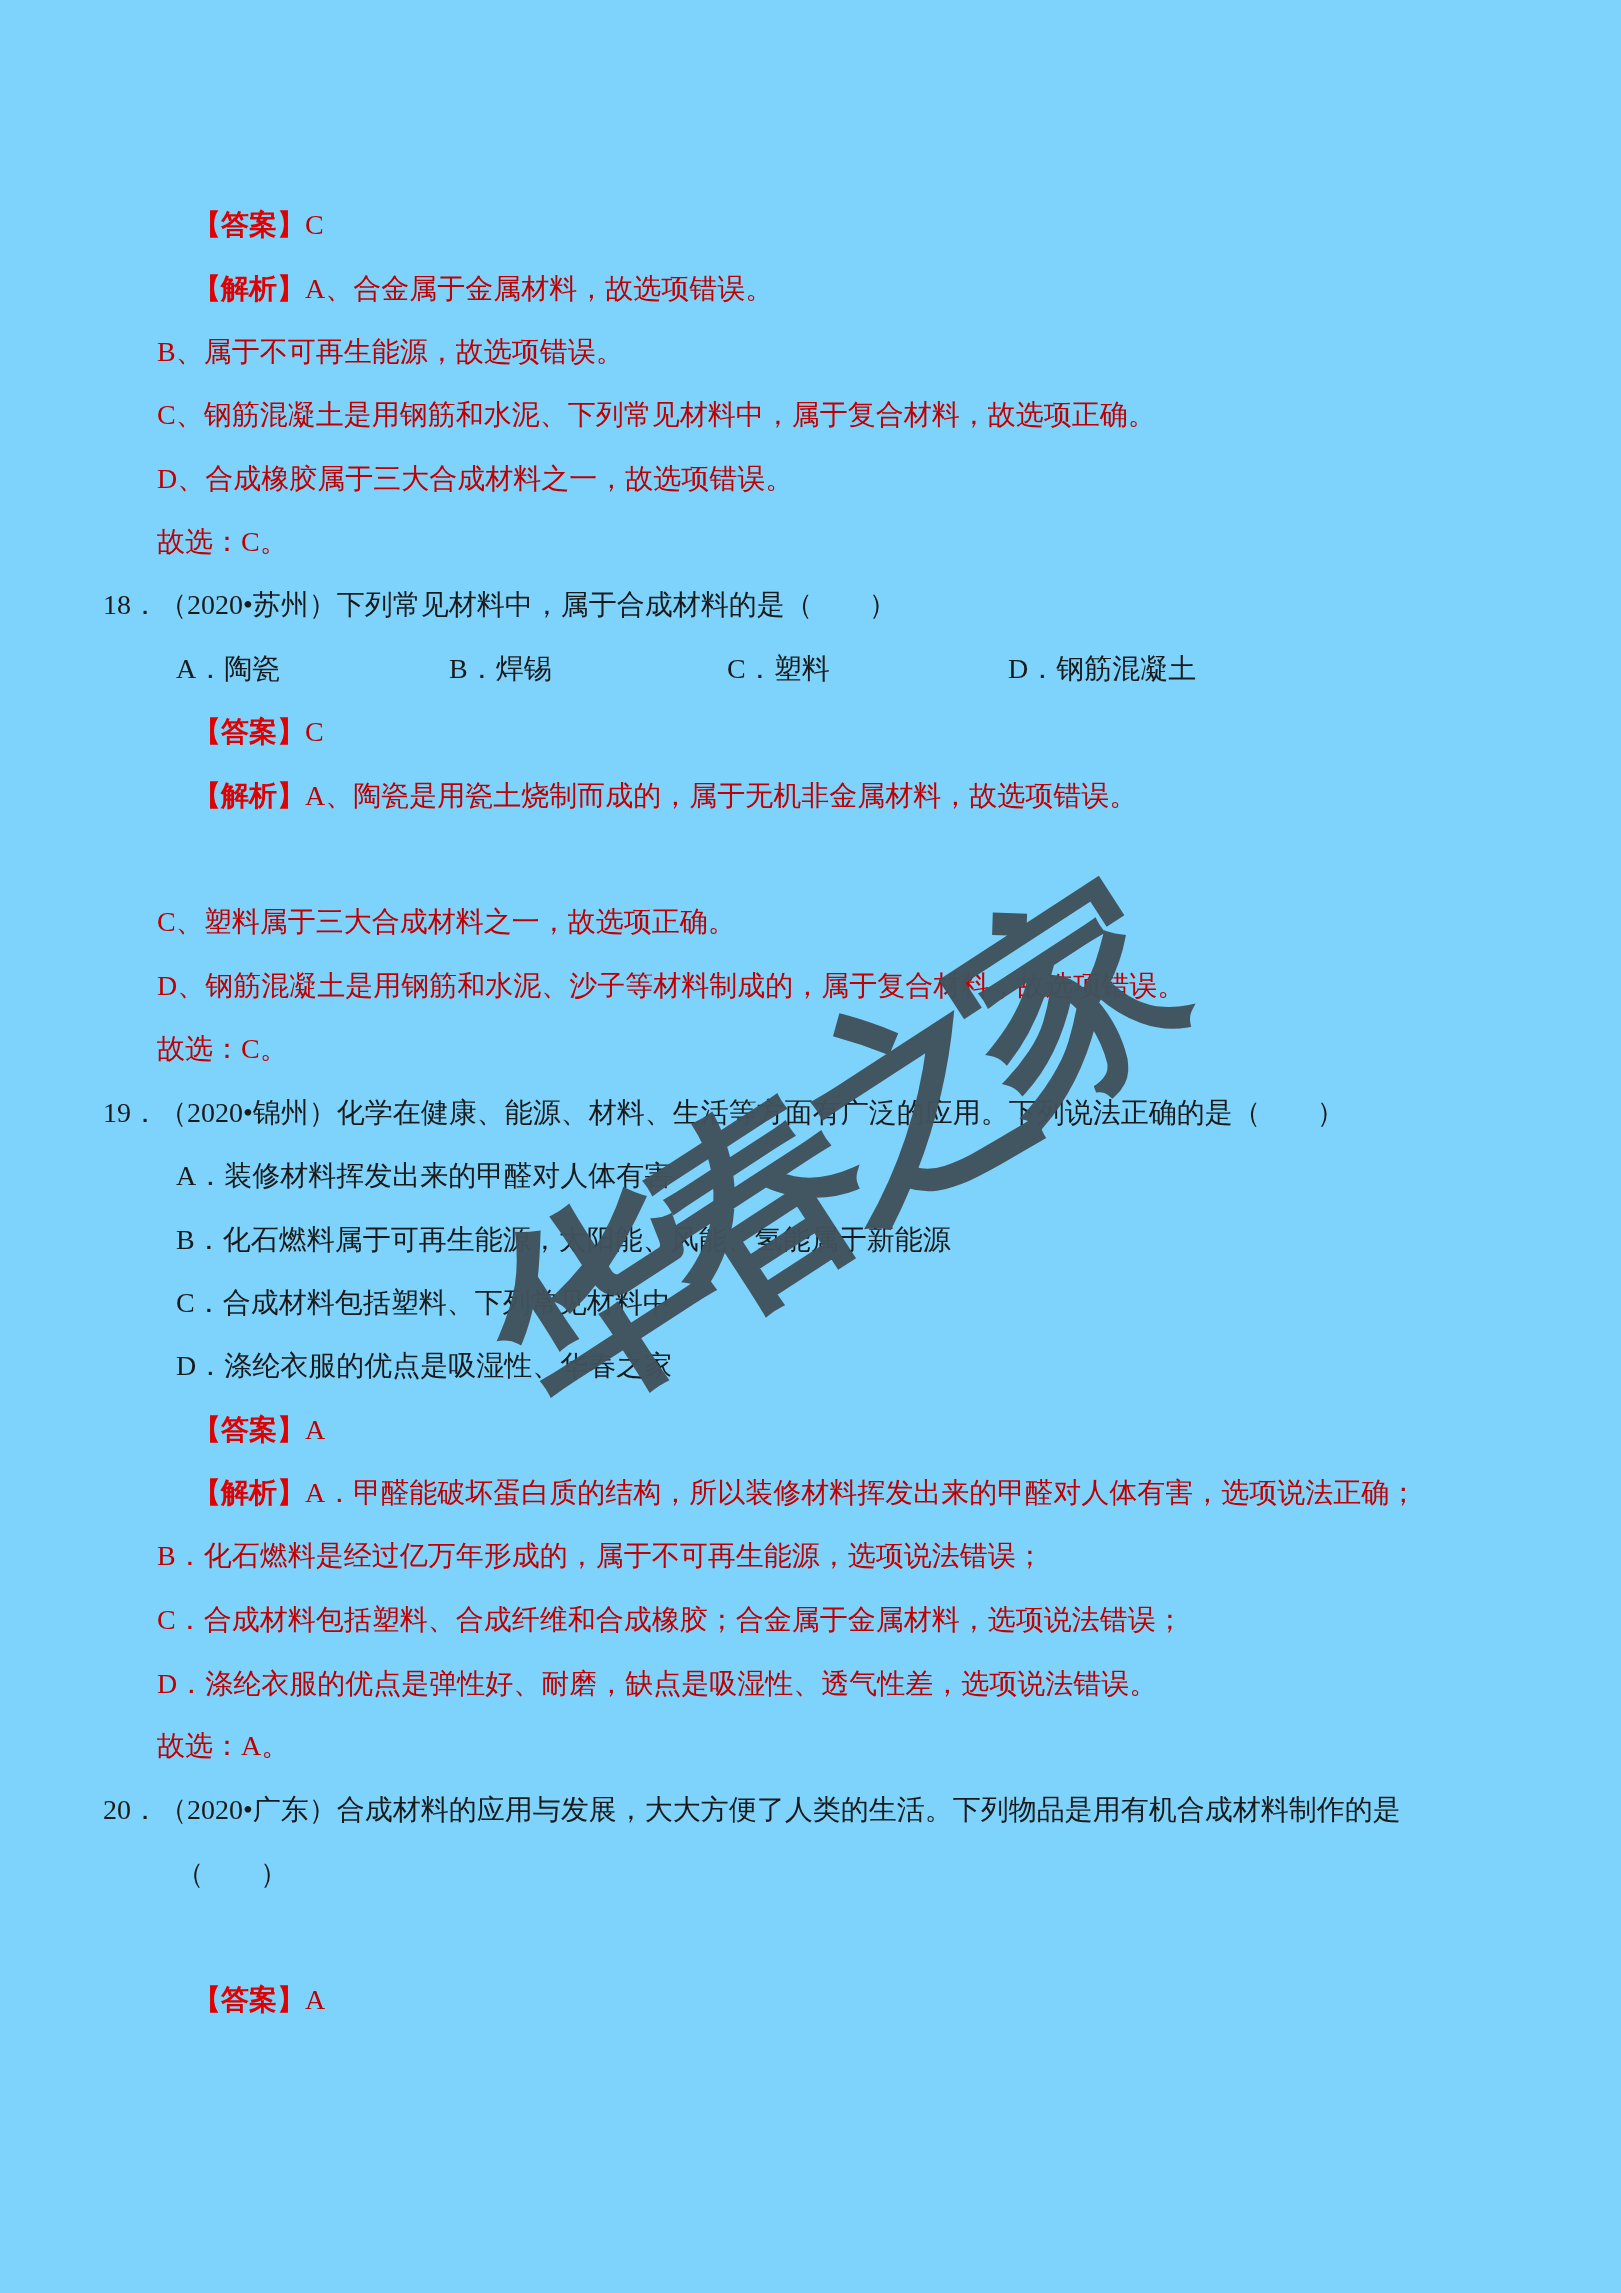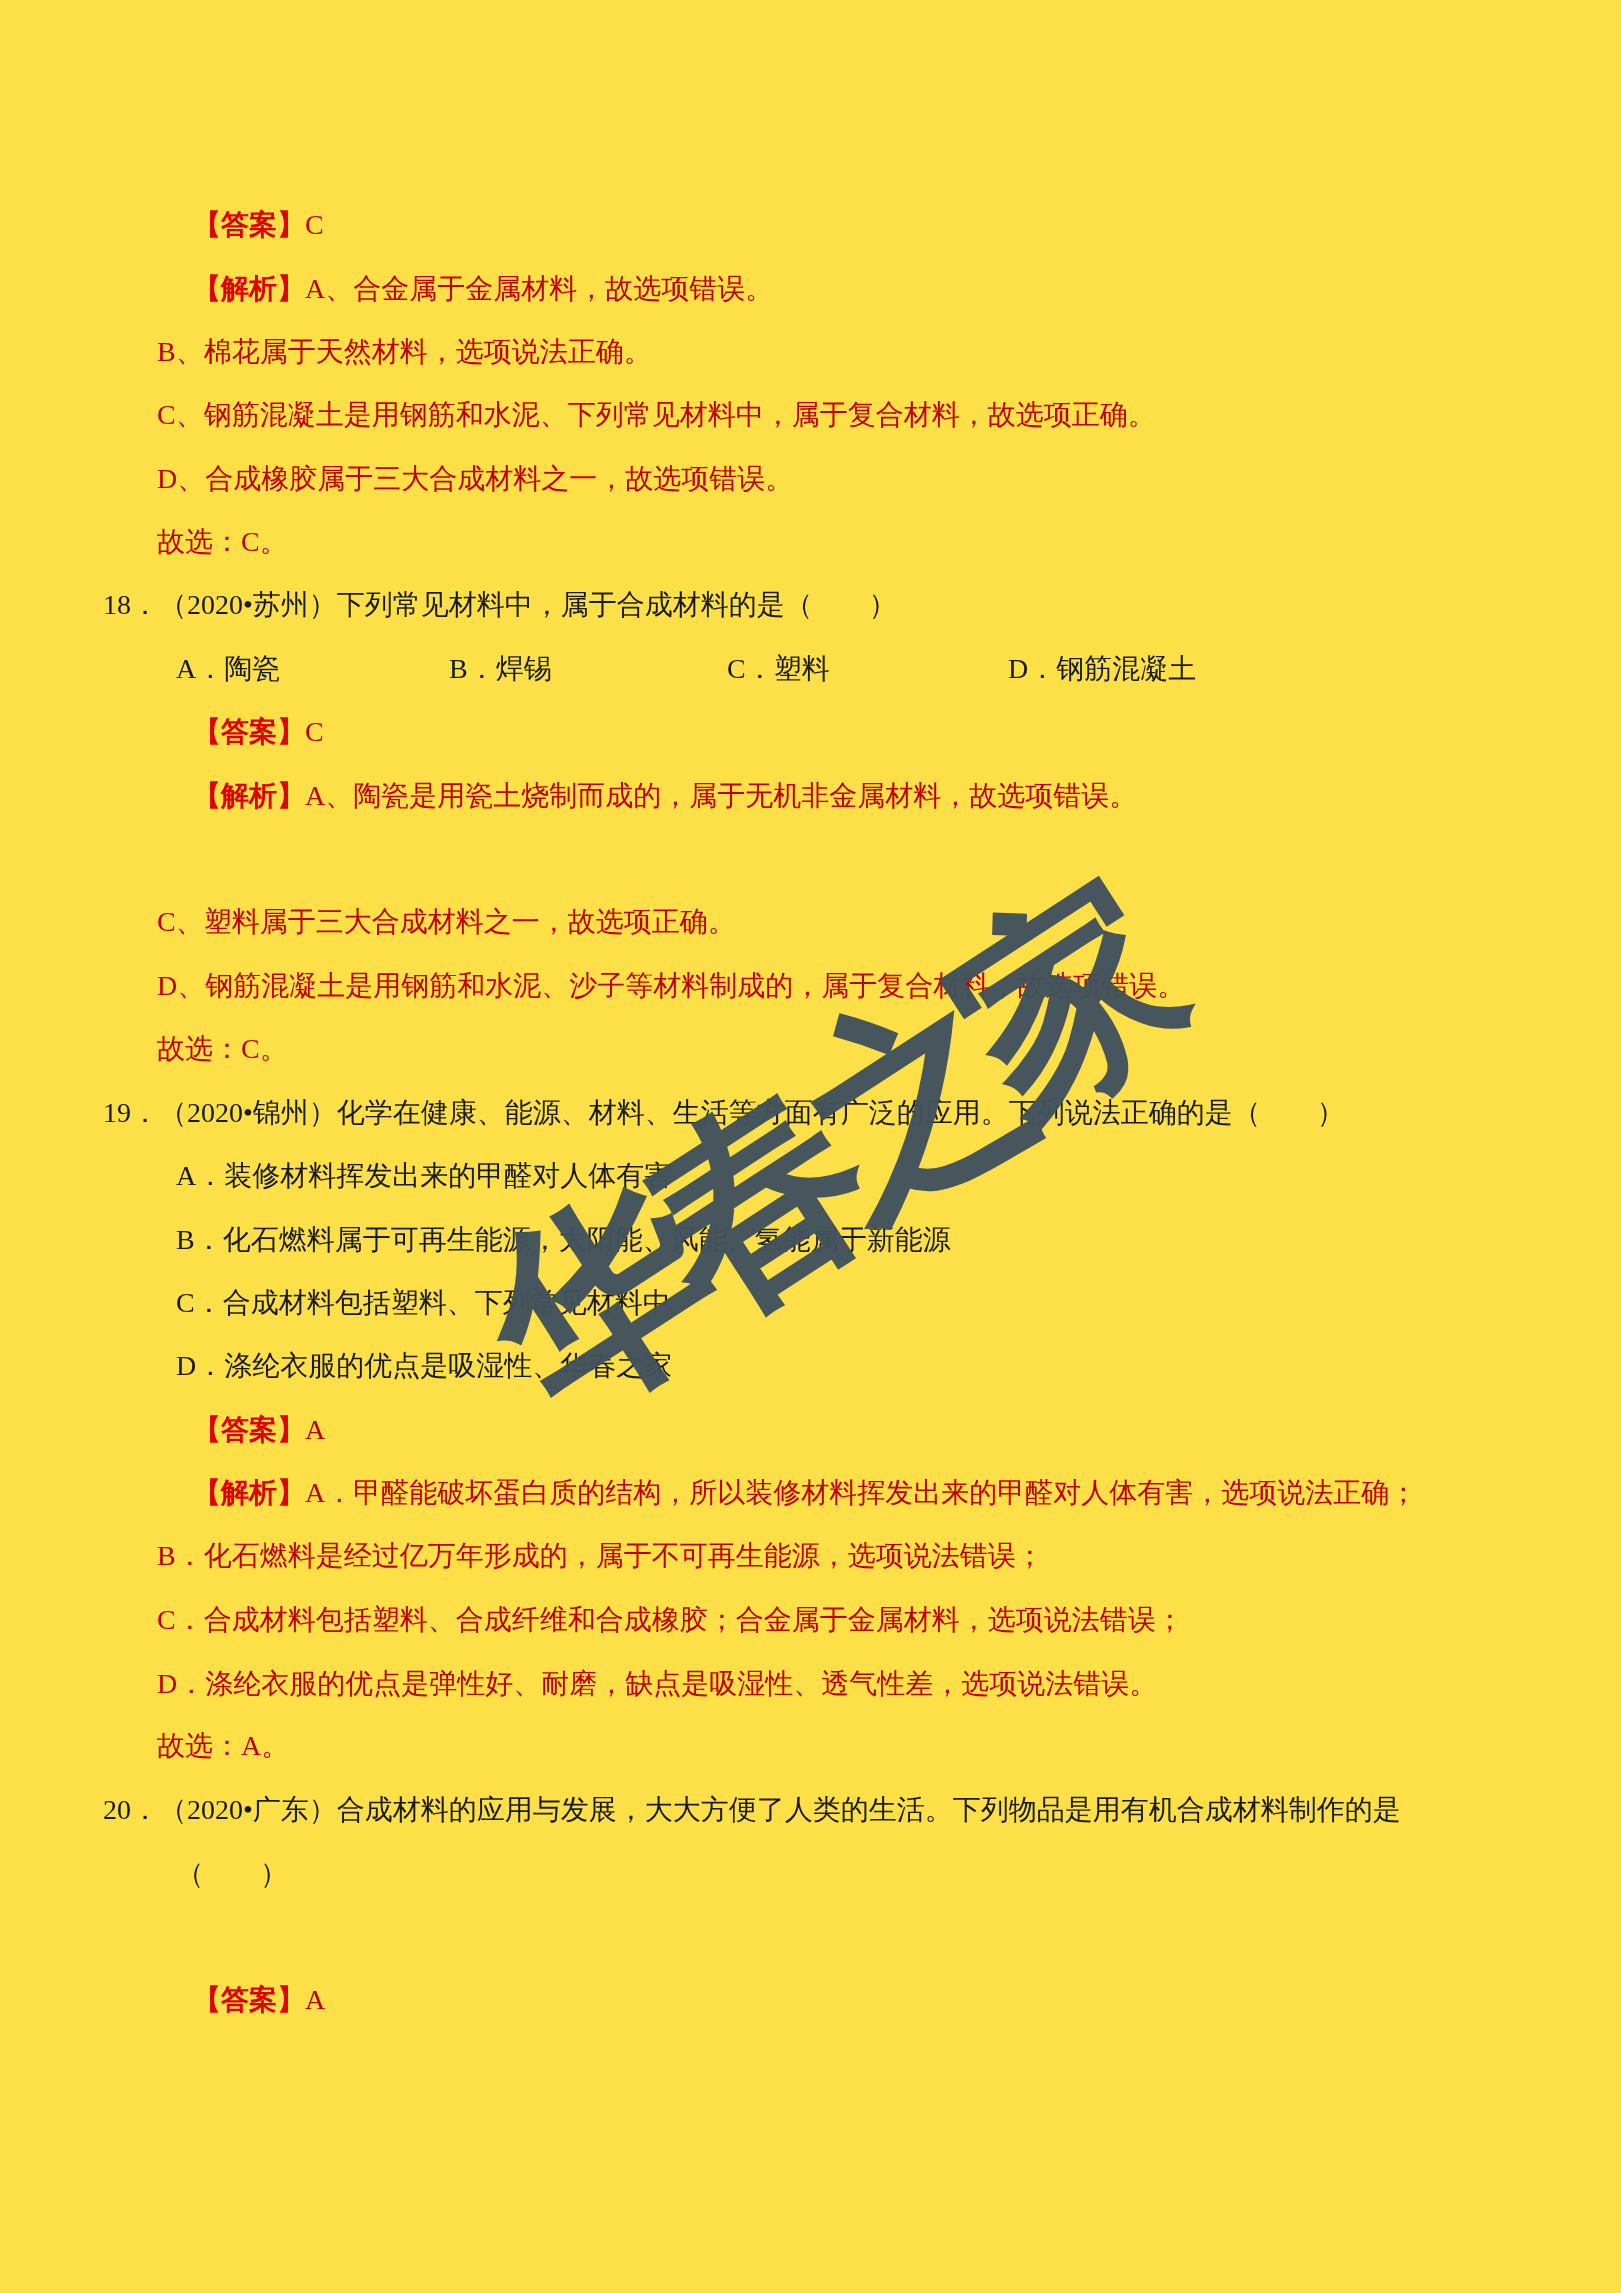--- a/index.html
+++ b/index.html
@@ -4,21 +4,21 @@
 <style>
   html, body {
     margin: 0;
     padding: 0;
     background: #ffffff;
   }
   .page {
     position: relative;
     width: 1621px;
     height: 2294px;
-    background: #fde047;
+    background: #7dd3fc;
     overflow: hidden;
     font-family: "Liberation Serif", serif;
   }
   .doc {
     position: absolute;
     inset: 0;
   }
   .line {
     position: absolute;
     height: 64px;
@@ -57,21 +57,21 @@
     pointer-events: none;
   }
 </style>
 </head>
 <body>
 
 <div class="page">
   <div class="doc" id="doc">
       <div class="line label red" style="top: 193px; left: 193px;"><span class="lbl">【答案】</span><span>C</span></div>
       <div class="line label red" style="top: 257px; left: 193px;"><span class="lbl">【解析】</span><span>A、合金属于金属材料，故选项错误。</span></div>
-      <div class="line cont red" style="top: 320px; left: 157px;"><span>B、棉花属于天然材料，选项说法正确。</span></div>
+      <div class="line cont red" style="top: 320px; left: 157px;"><span>B、属于不可再生能源，故选项错误。</span></div>
       <div class="line cont red" style="top: 383px; left: 157px;"><span>C、钢筋混凝土是用钢筋和水泥、下列常见材料中，属于复合材料，故选项正确。</span></div>
       <div class="line cont red" style="top: 447px; left: 157px;"><span>D、合成橡胶属于三大合成材料之一，故选项错误。</span></div>
       <div class="line cont red" style="top: 510px; left: 157px;"><span>故选：C。</span></div>
       <div class="line question black" style="top: 573px; left: 103px;"><span>18．（2020•苏州）下列常见材料中，属于合成材料的是（　　）</span></div>
       <div class="line options black" style="top: 637px; left: 0px; right: 0px;">
         <span class="cell" style="left: 176px;">A．陶瓷</span>
         <span class="cell" style="left: 449px;">B．焊锡</span>
         <span class="cell" style="left: 727px;">C．塑料</span>
         <span class="cell" style="left: 1008px;">D．钢筋混凝土</span>
       </div>

